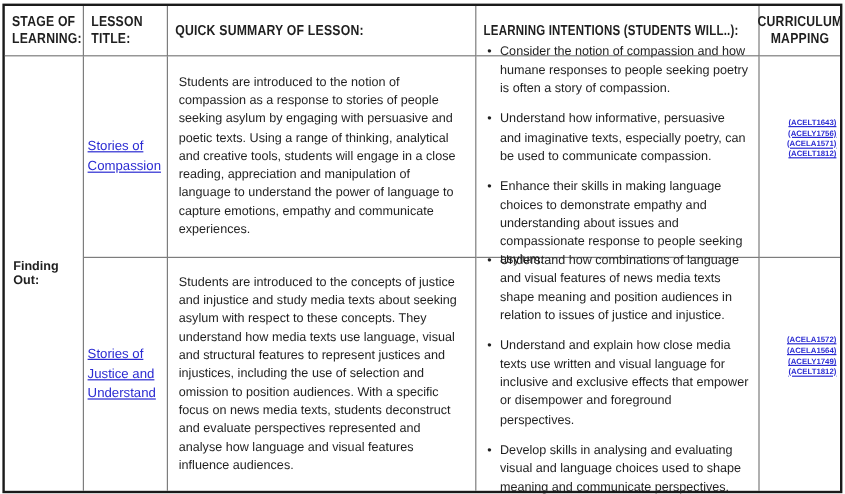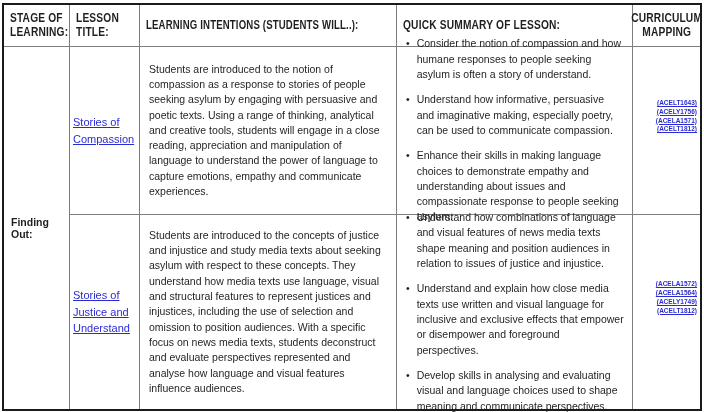--- a/index.html
+++ b/index.html
@@ -56,48 +56,48 @@
 
     <div class="cell hdr">
       <span class="hsc">STAGE OF
 LEARNING:</span>
     </div>
     <div class="cell hdr">
       <span class="hsc">LESSON
 TITLE:</span>
     </div>
     <div class="cell hdr">
-      <span class="hsc oneline tight">LEARNING INTENTIONS (STUDENTS WILL..):</span>
+      <span class="hsc oneline">QUICK SUMMARY OF LESSON:</span>
     </div>
     <div class="cell hdr">
-      <span class="hsc oneline">QUICK SUMMARY OF LESSON:</span>
+      <span class="hsc oneline tight">LEARNING INTENTIONS (STUDENTS WILL..):</span>
     </div>
     <div class="cell hdr center no-r">
       <span class="hsc">CURRICULUM
 MAPPING</span>
     </div>
 
     <div class="cell stage no-b">
       <span class="stage-label">Finding Out:</span>
     </div>
 
     <div class="cell title-cell">
       <a class="lesson-link">Stories of Compassion</a>
     </div>
     <div class="cell summary">
       <p>Students are introduced to the notion of compassion as a response to stories of people seeking asylum by engaging with persuasive and poetic texts. Using a range of thinking, analytical and creative tools, students will engage in a close reading, appreciation and manipulation of language to understand the power of language to capture emotions, empathy and communicate experiences.</p>
     </div>
     <div class="cell intents">
       <div class="bullet-item">
         <span class="dot">•</span>
-        <span>Consider the notion of compassion and how humane responses to people seeking asylum is often a story of understand.</span>
+        <span>Consider the notion of compassion and how humane responses to people seeking poetry is often a story of compassion.</span>
       </div>
       <div class="bullet-item">
         <span class="dot">•</span>
-        <span>Understand how informative, persuasive and imaginative making, especially poetry, can be used to communicate compassion.</span>
+        <span>Understand how informative, persuasive and imaginative texts, especially poetry, can be used to communicate compassion.</span>
       </div>
       <div class="bullet-item">
         <span class="dot">•</span>
         <span>Enhance their skills in making language choices to demonstrate empathy and understanding about issues and compassionate response to people seeking asylum.</span>
       </div>
     </div>
     <div class="cell map no-r">
       <a class="code-link">(ACELT1643)</a>
       <a class="code-link">(ACELY1756)</a>
       <a class="code-link">(ACELA1571)</a>

